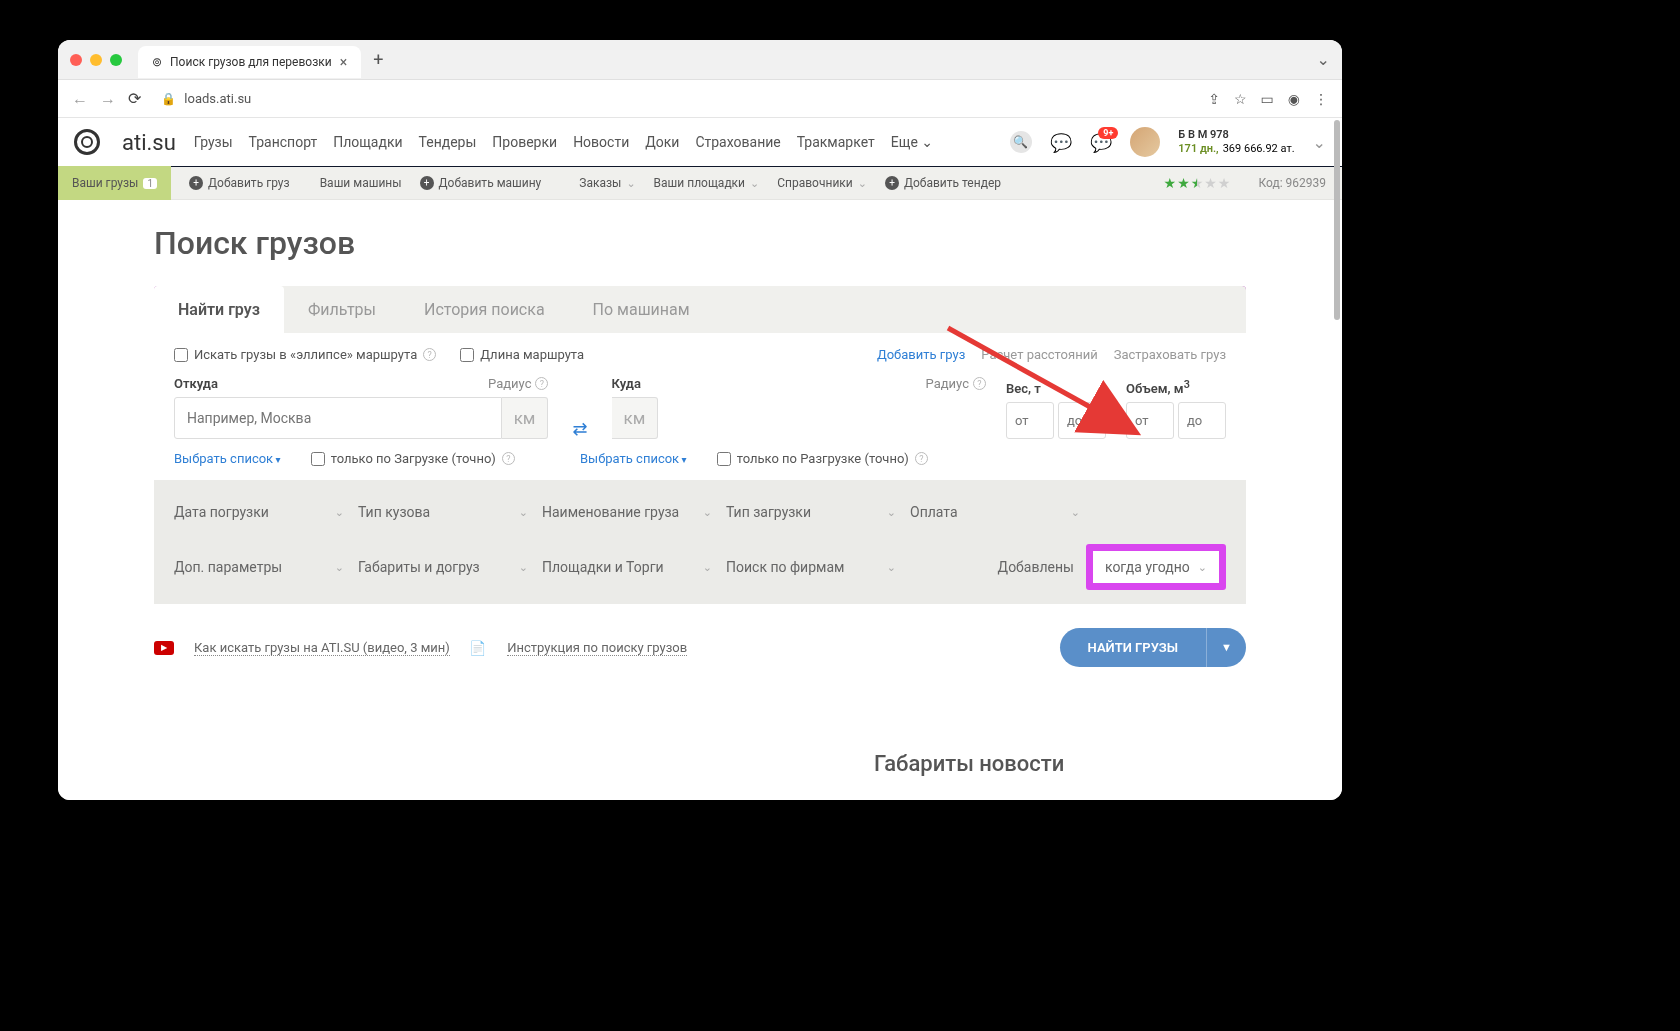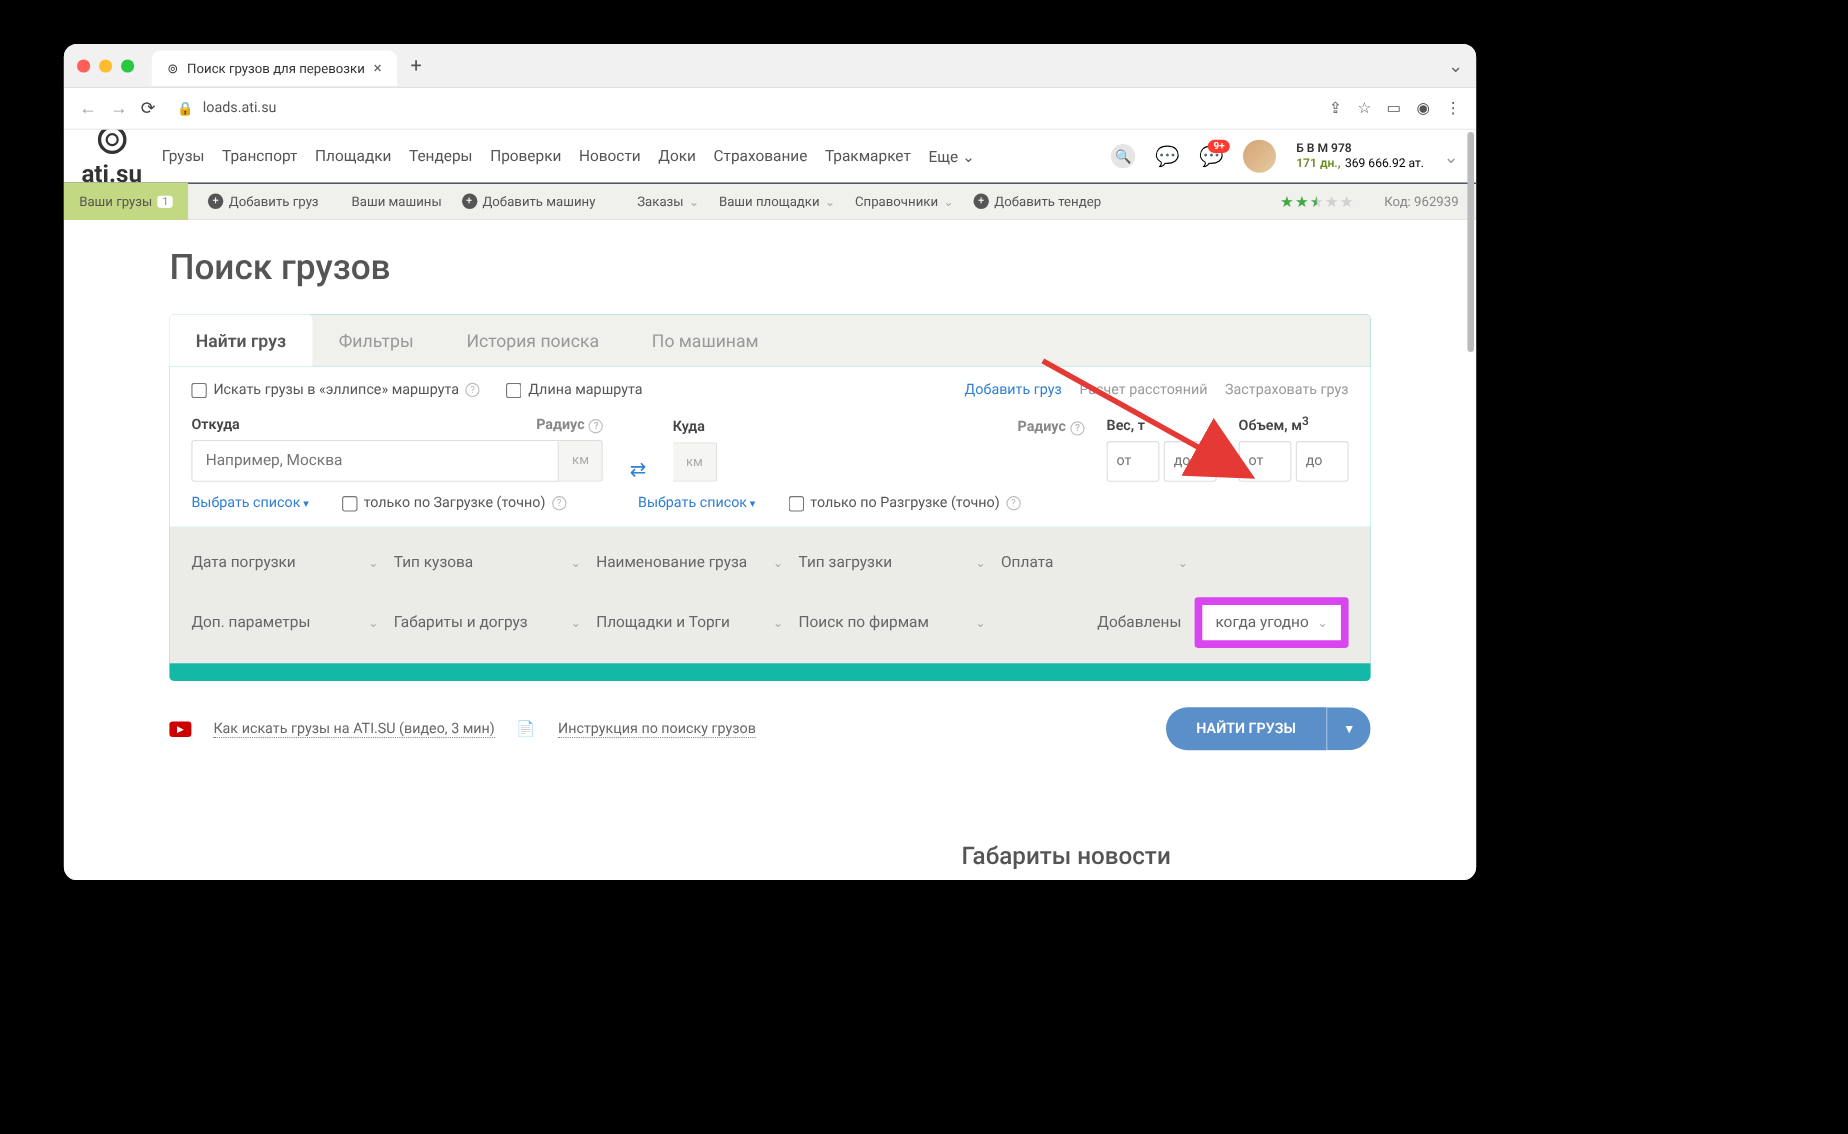--- a/index.html
+++ b/index.html
@@ -15,21 +15,21 @@
 .chrome-minimize { margin-left: auto; color: #666; }
 .addr-bar { height: 38px; background: #fff; display: flex; align-items: center; padding: 0 14px; gap: 12px; border-bottom: 1px solid #e5e5e5; }
 .nav-btn { color: #9e9e9e; font-size: 16px; cursor: pointer; }
 .nav-btn.active { color: #444; }
 .url-pill { flex: none; display: flex; align-items: center; gap: 8px; color: #555; font-size: 13px; margin-left: 8px; }
 .lock { font-size: 12px; }
 .right-icons { margin-left: auto; display: flex; align-items: center; gap: 14px; color: #555; font-size: 14px; }
 .content { flex: 1; overflow: hidden; background: #fff; position: relative; }
 .scrollbar-thumb { position: absolute; right: 2px; top: 2px; width: 6px; height: 200px; background: #bbb; border-radius: 3px; }
 .header { display: flex; align-items: center; padding: 0 16px; height: 48px; gap: 18px; }
-.logo { display: flex; align-items: center; gap: 6px; font-weight: 700; font-size: 22px; color: #333; flex-direction: column; }
+.logo { display: flex; align-items: center; gap: 22px; font-weight: 400; font-size: 22px; color: #333; }
 .logo-icon { width: 26px; height: 26px; border: 3px solid #333; border-radius: 50%; position: relative; }
 .logo-icon::after { content: ''; position: absolute; inset: 4px; border: 2px solid #333; border-radius: 50%; }
 .nav-menu { display: flex; gap: 16px; font-size: 14px; color: #555; }
 .nav-menu span { cursor: pointer; }
 .header-right { margin-left: auto; display: flex; align-items: center; gap: 18px; }
 .hdr-icon { width: 22px; height: 22px; border-radius: 50%; background: #e5e5e5; display: flex; align-items: center; justify-content: center; color: #888; font-size: 12px; position: relative; }
 .badge { background: #ff3b30; color: #fff; font-size: 9px; padding: 1px 5px; border-radius: 8px; position: absolute; top: -4px; right: -6px; font-weight: bold; }
 .avatar { width: 30px; height: 30px; border-radius: 50%; background: linear-gradient(135deg,#d4a574,#e5c9a0); }
 .user-info { display: flex; flex-direction: column; font-size: 11px; line-height: 1.3; }
 .user-name { color: #333; font-weight: 600; }
@@ -40,42 +40,42 @@
 .tb-first { background: #c3d882; padding: 0 14px; height: 34px; display: flex; align-items: center; gap: 5px; margin-left: -16px; }
 .tb-badge { background: #fff; border-radius: 3px; padding: 0 4px; font-size: 10px; color: #888; }
 .plus-circ { width: 14px; height: 14px; border-radius: 50%; background: #555; color: #fff; display: inline-flex; align-items: center; justify-content: center; font-size: 10px; line-height: 1; }
 .stars { margin-left: auto; display: flex; gap: 1px; }
 .star { color: #d0d0d0; font-size: 14px; }
 .star.on { color: #3fa93f; }
 .code-txt { font-size: 12px; color: #888; margin-left: 10px; }
 
 .page { padding: 24px 96px; }
 .page-title { font-size: 32px; color: #555; font-weight: 500; margin-bottom: 24px; }
-.search-box { background: #14b8a6; border-radius: 4px; padding-bottom: 16px; }
+.search-box { background: #a21caf; border-radius: 4px; padding-bottom: 0; }
 .tabs { display: flex; gap: 0; background: #f0f0ed; border-radius: 4px 4px 0 0; }
 .tab-item { padding: 14px 24px; font-size: 16px; color: #999; cursor: pointer; }
 .tab-item.active { background: #fff; color: #555; font-weight: 600; border-radius: 4px 4px 0 0; }
 .tab-item.right { margin-left: auto; background: #e8eef5; color: #555; border-radius: 4px 4px 0 0; }
 .tab-item .help { display: inline-block; width: 14px; height: 14px; border: 1px solid #bbb; border-radius: 50%; font-size: 10px; color: #bbb; text-align: center; line-height: 13px; margin-left: 4px; }
 
 .opts-row { display: flex; align-items: center; padding: 14px 20px; gap: 24px; font-size: 13px; }
 .chk { display: flex; align-items: center; gap: 6px; color: #555; }
 .chk input { width: 14px; height: 14px; }
 .links-right { margin-left: auto; display: flex; gap: 16px; }
 .link-blue { color: #2f7fd5; cursor: pointer; }
 .link-gray { color: #999; cursor: pointer; }
 
 .fields { padding: 0 20px 12px; display: flex; gap: 20px; align-items: flex-end; }
 .field-group { display: flex; flex-direction: column; gap: 6px; }
 .field-group.wide { flex: 1; }
 .field-label-row { display: flex; justify-content: space-between; font-size: 13px; color: #444; font-weight: 600; }
-.field-sublabel { font-weight: 700; color: #888; display: flex; align-items: flex-end; gap: 4px; }
+.field-sublabel { font-weight: 400; color: #888; display: flex; align-items: center; gap: 4px; }
 .input-row { display: flex; }
 .txt-inp { border: 1px solid #ddd; padding: 10px 12px; font-size: 14px; background: #fff; flex: 1; border-radius: 3px 0 0 3px; }
-.km-box { border: 1px solid #ddd; border-left: none; background: #f5f5f3; padding: 10px 12px; font-size: 12px; color: #aaa; border-radius: 0 3px 3px 0; }
+.km-box { border: 1px solid #ddd; border-left: none; background: #f5f5f3; padding: 10px 12px; font-size: 17px; color: #aaa; border-radius: 0 3px 3px 0; }
 .swap { color: #2f7fd5; font-size: 18px; display: flex; align-items: center; padding: 0 4px; cursor: pointer; }
 .small-pair { display: flex; gap: 4px; }
 .small-inp { border: 1px solid #ddd; padding: 10px 8px; font-size: 13px; width: 48px; background: #fff; border-radius: 3px; }
 
 .sublinks { padding: 0 20px 14px; display: flex; font-size: 13px; }
 .sublinks .col { flex: 1; display: flex; align-items: center; gap: 30px; }
 .dropdown-link { color: #2f7fd5; cursor: pointer; }
 .dropdown-link::after { content: ' ▾'; font-size: 10px; }
 
 .selectors { display: flex; flex-wrap: wrap; gap: 14px; padding: 14px 20px; background: #ebebe8; }

